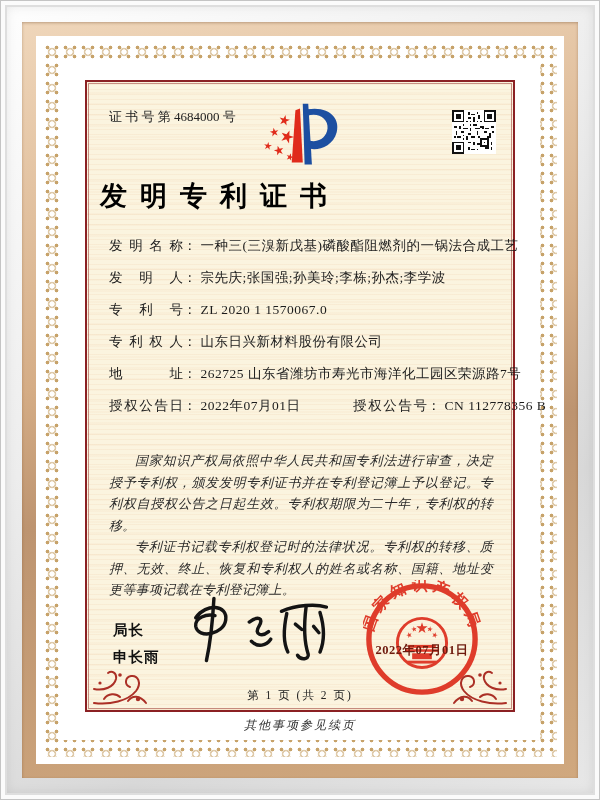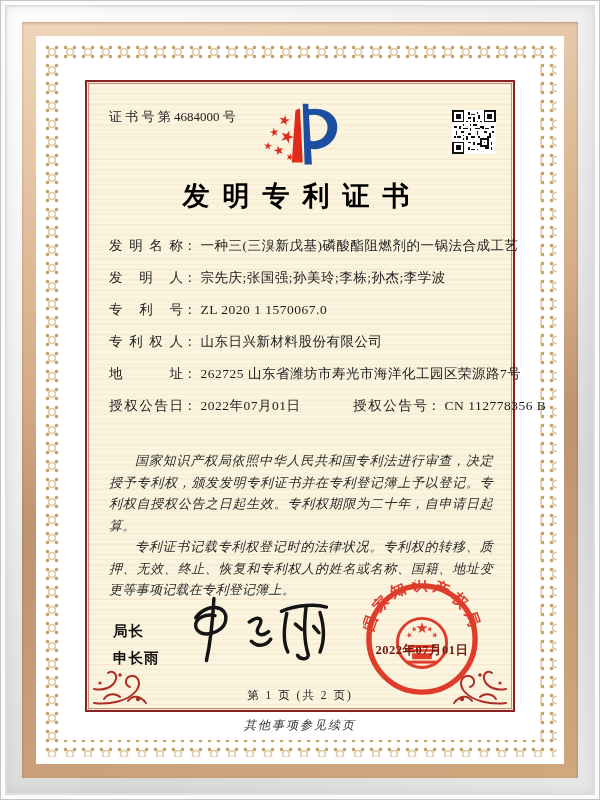--- a/index.html
+++ b/index.html
@@ -41,40 +41,40 @@
   }
   .cert::before { content:""; position:absolute; inset:1px; border:1px solid rgba(164,74,66,.6); pointer-events:none; }
 
   .cert-no { position:absolute; top:26px; left:22px; font-size:13px; color:#222; }
 
   .logo { position:absolute; top:20px; left:50%; transform:translateX(-50%); width:96px; height:78px; }
   .qr { position:absolute; top:28px; right:16px; width:46px; height:44px; }
 
   .title {
     position:absolute; top:96px; left:0; right:8px;
-    text-align:center; font-size:27px; font-weight:700;
+    text-align:left; font-size:27px; font-weight:700;
     letter-spacing:13px; padding-left:13px; color:#000;
   }
 
   .fields { position:absolute; top:154px; left:22px; right:20px; }
   .frow { font-size:13.5px; line-height:19px; margin-bottom:13px; white-space:nowrap; }
   .flabel { display:inline-block; width:74px; text-align:justify; text-align-last:justify; vertical-align:top; }
   .fcolon { display:inline-block; margin-right:4px; }
   .fvalue { letter-spacing:.5px; }
   .frow-double { display:flex;gap:48px; }
   .frow-double .pair1 { width:196px; flex:0 0 auto; }
 
   .paras { position:absolute; top:368px; left:22px; right:20px; }
   .paras p {
     font-family:"DejaVu Serif", serif; font-style:italic;
     font-size:13px; line-height:21.5px; color:#2a2a2a;
     text-indent:2em; text-align:justify; letter-spacing:.3px;
   }
 
-  .signer { position:absolute; left:26px; top:536px; font-family:Liberation Sans, sans-serif; font-weight:700; font-size:14.5px; color:#111; }
+  .signer { position:absolute; left:26px; top:536px; font-family:Liberation Mono, monospace; font-weight:700; font-size:14.5px; color:#111; }
   .signer div { line-height:27px; letter-spacing:1px; }
   .signature { position:absolute; left:98px; top:512px; width:150px; height:70px; }
 
   .seal { position:absolute; right:32px; top:498px; width:118px; height:118px; }
   .seal svg { position:absolute; inset:0; opacity:.93; }
   .seal-date {
     position:absolute; top:62px; left:-34px; right:-34px;
     text-align:center; font-size:12.5px; font-weight:700;
     color:#6e1a0e; letter-spacing:.5px; z-index:3;
   }
@@ -174,21 +174,21 @@
                 <div class="pair1">
                   <span class="flabel">授权公告日</span><span class="fcolon">：</span><span class="fvalue">2022年07月01日</span>
                 </div>
                 <div class="pair2">
                   <span class="flabel">授权公告号</span><span class="fcolon">：</span><span class="fvalue">CN 112778356 B</span>
                 </div>
               </div>
             </div>
 
             <div class="paras">
-              <p>国家知识产权局依照中华人民共和国专利法进行审查，决定授予专利权，颁发发明专利证书并在专利登记簿上予以登记。专利权自授权公告之日起生效。专利权期限为二十年，自申请日起算。</p>
+              <p>国家知识产权局依照中华人民共和国专利法进行审查，决定授予专利权，颁发发明专利证书并在专利登记簿上予以登记。专利权自授权公告之日起生效。专利权期限为二十年，专利权的转移。</p>
               <p>专利证书记载专利权登记时的法律状况。专利权的转移、质押、无效、终止、恢复和专利权人的姓名或名称、国籍、地址变更等事项记载在专利登记簿上。</p>
             </div>
 
             <div class="signer">
               <div>局长</div>
               <div>申长雨</div>
             </div>
 
             <svg class="signature" viewBox="0 0 140 65" aria-hidden="true">
               <g fill="none" stroke="#141414" stroke-width="3.2" stroke-linecap="round" stroke-linejoin="round">

